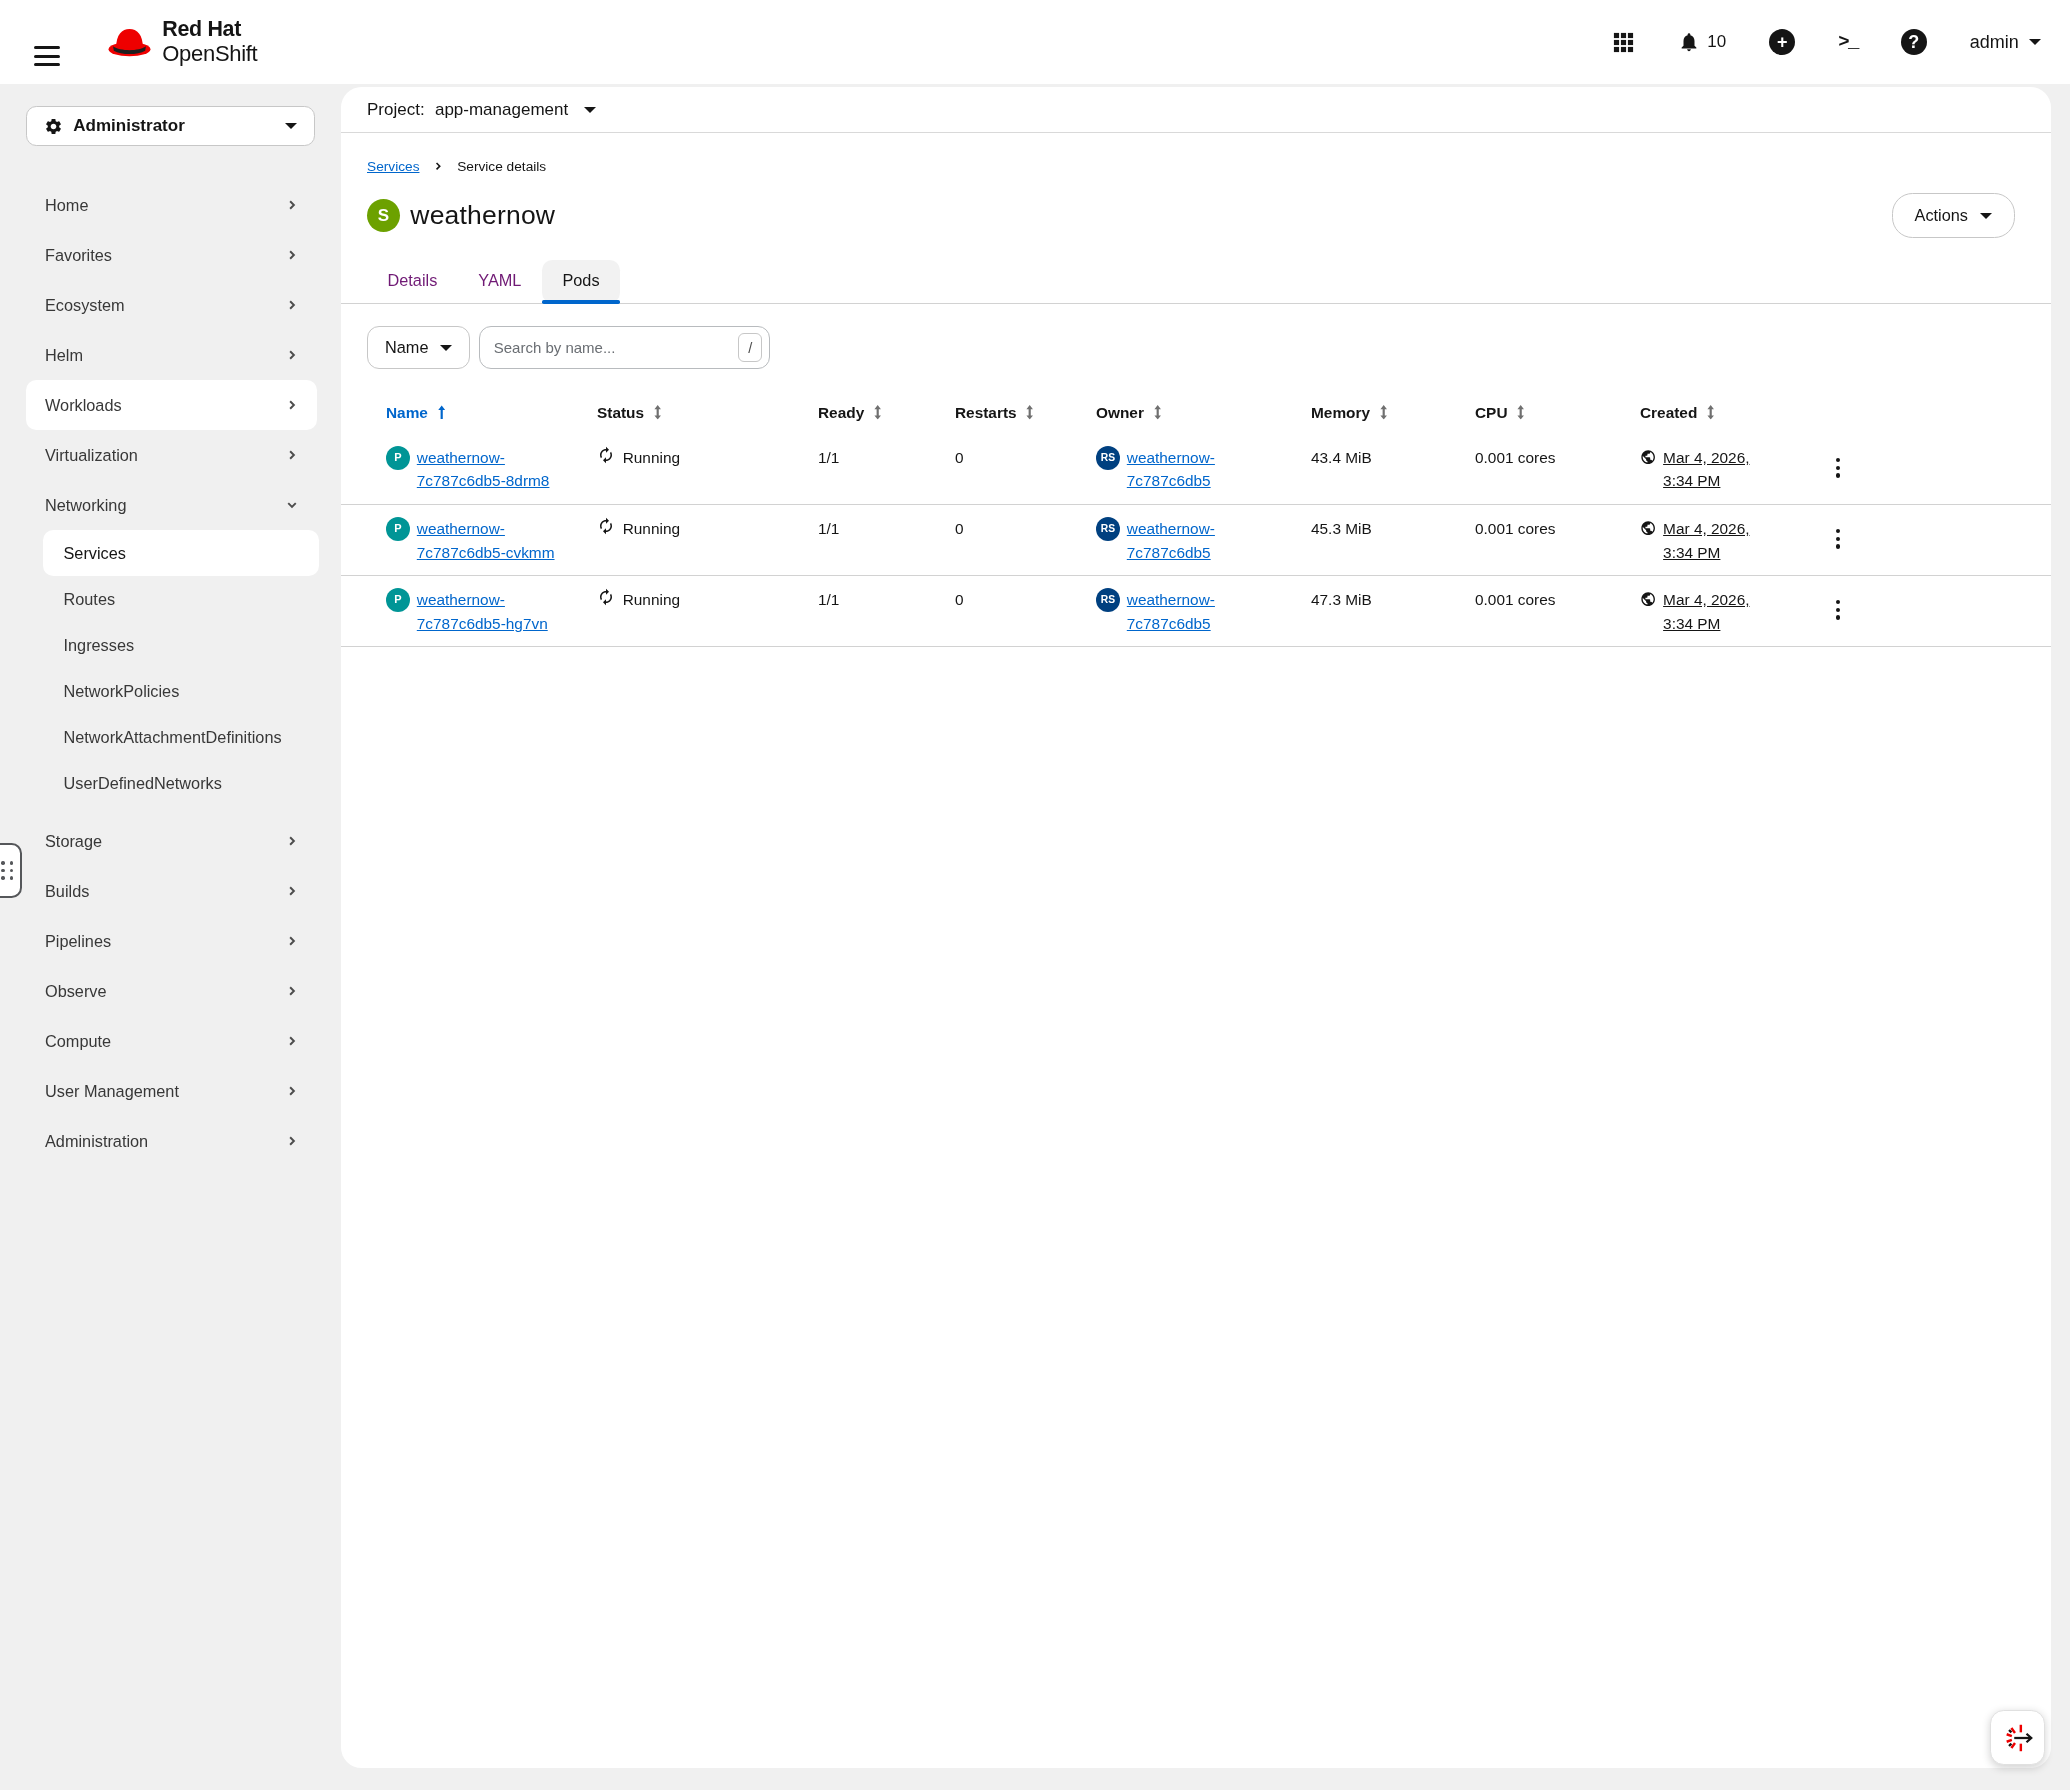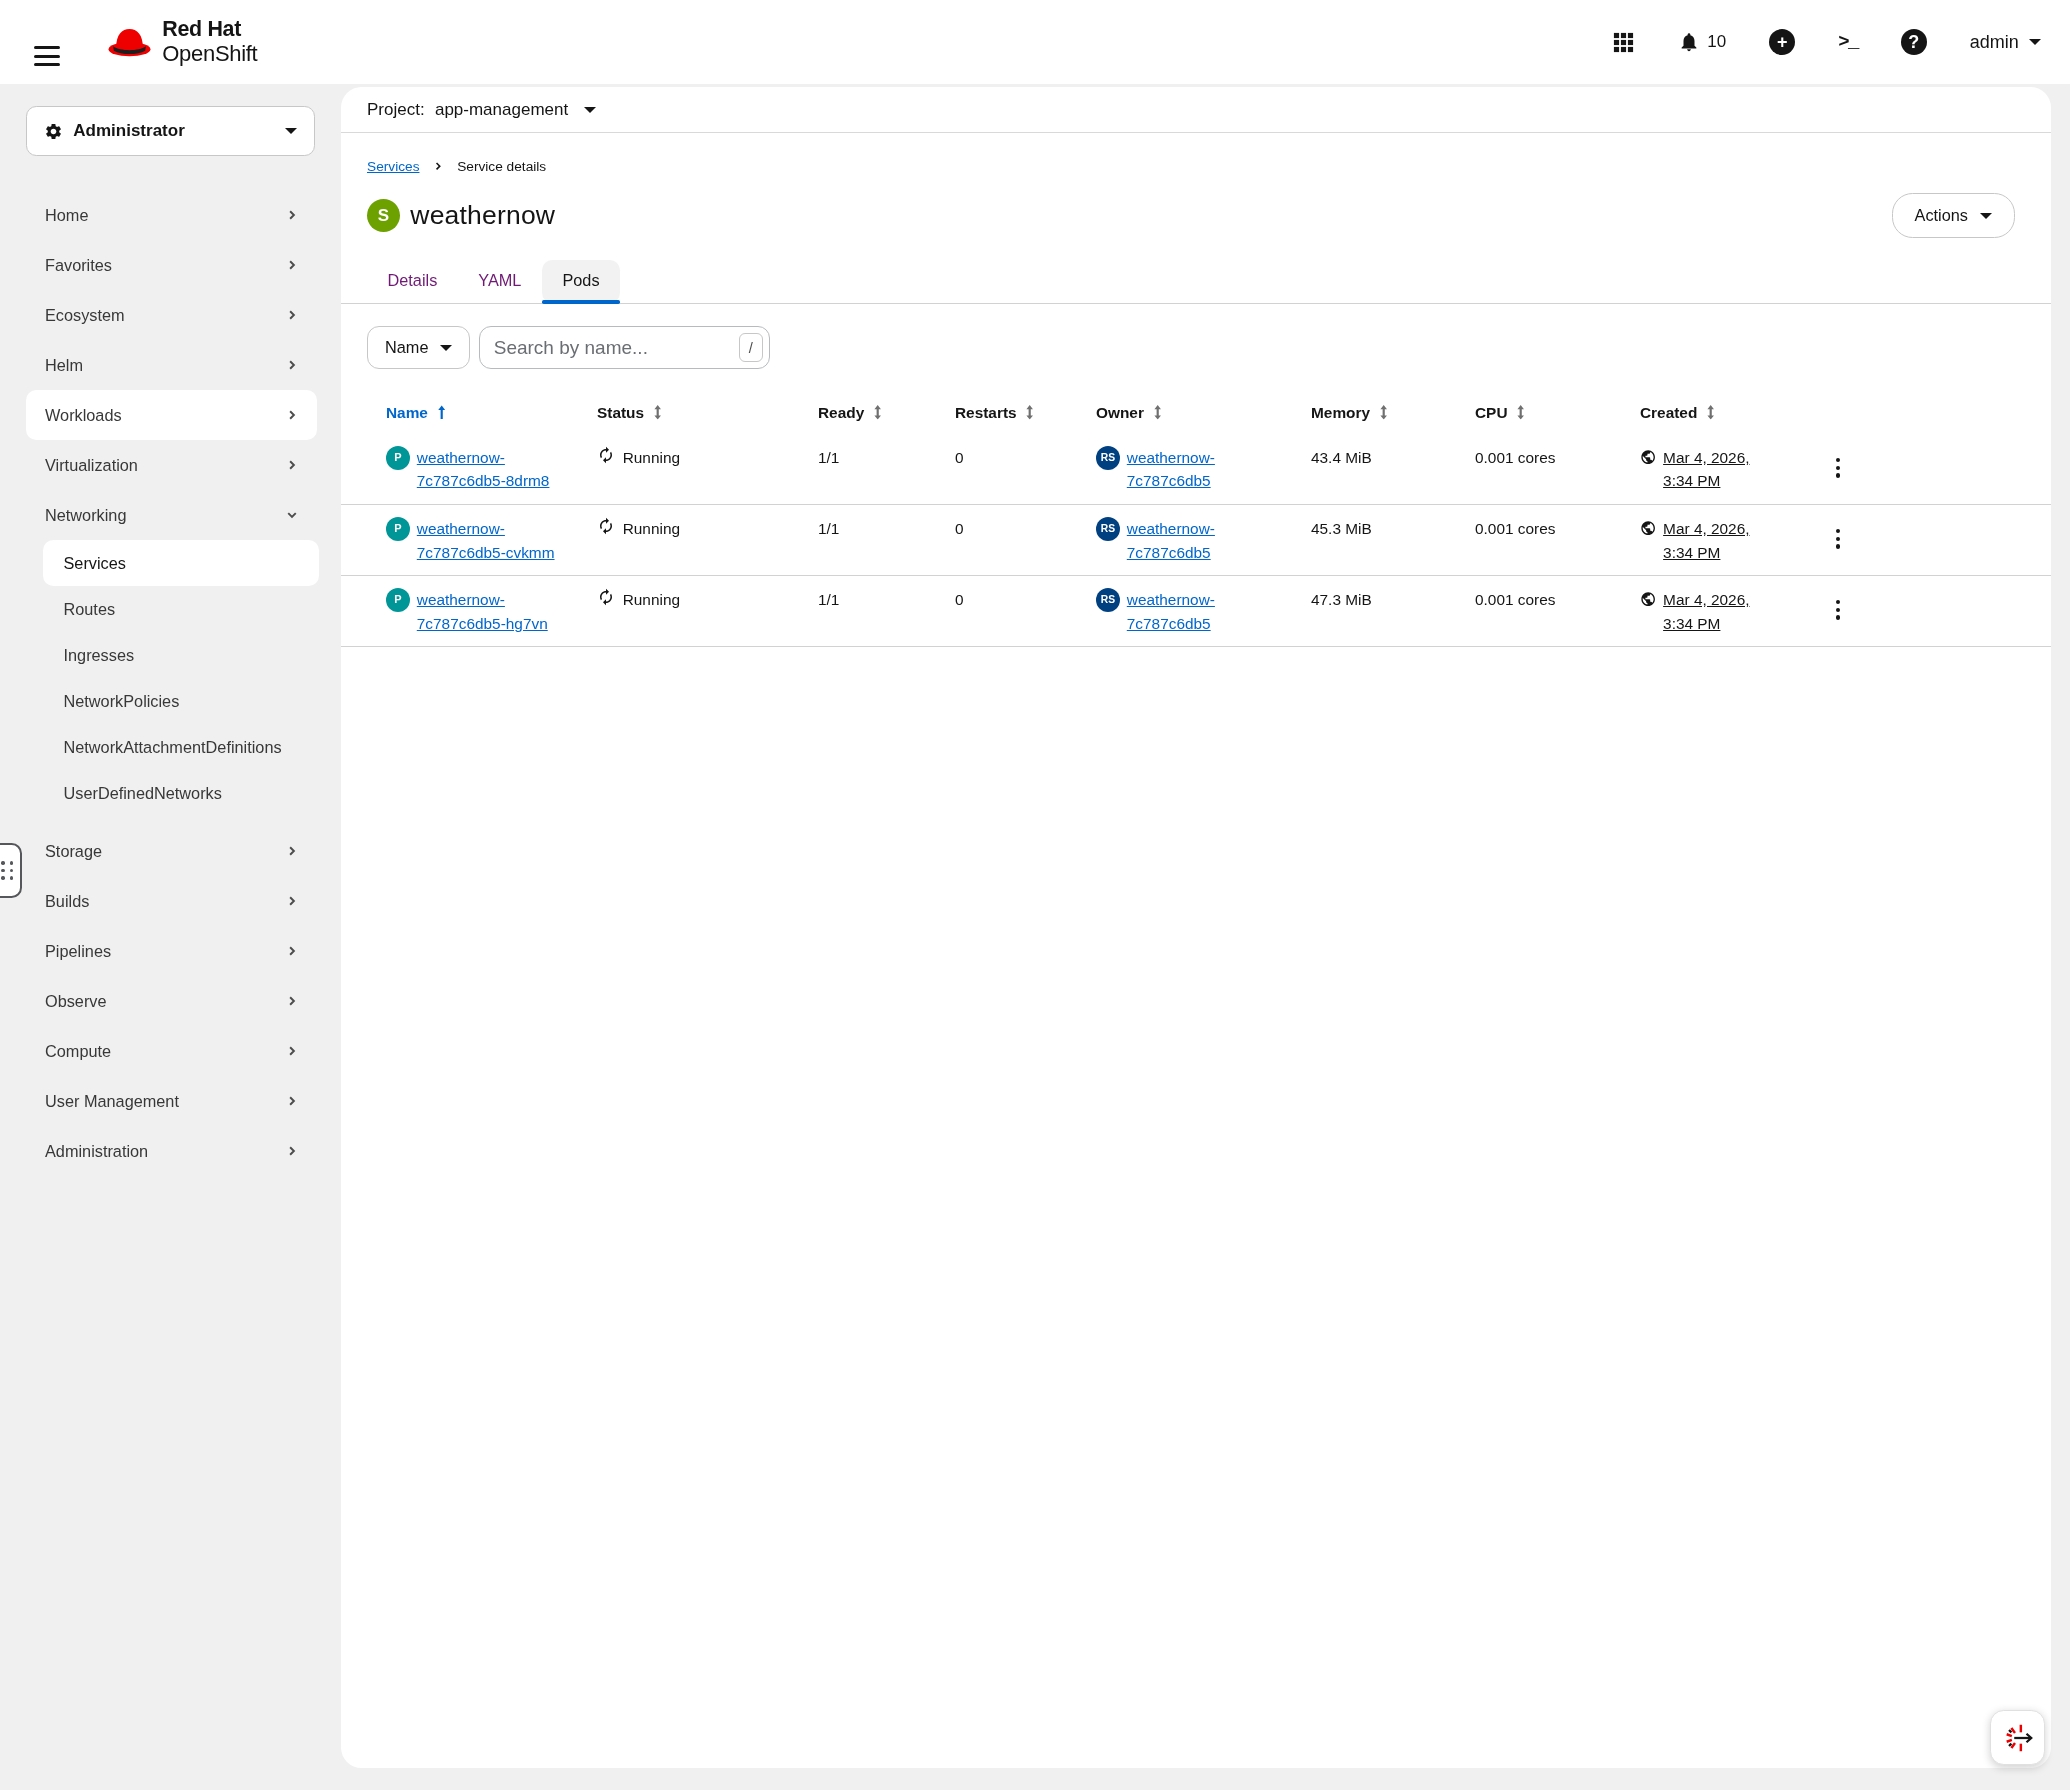--- a/index.html
+++ b/index.html
@@ -31,21 +31,21 @@
   }
   .terminal-glyph { font-family:"Liberation Mono","DejaVu Sans Mono",monospace; font-size:19px; font-weight:700; letter-spacing:-1.7px; }
   .user-menu { display:flex; align-items:center; gap:10.3px; font-size:18px; cursor:pointer; }
   .caret-down { width:0; height:0; border-left:6px solid transparent; border-right:6px solid transparent; border-top:6.8px solid #151515; }
   
   .sidebar {
     position:absolute; top:84px; left:0; width:334px; bottom:0;
     background:#f0f0f0; padding-top:22px;
   }
   .perspective {
-    margin:0 19px 0 26px; height:50px; background:#ffffff; border:0.9px solid #c7c7c7;
+    margin:0 19px 0 26px; height:40px; background:#ffffff; border:0.9px solid #c7c7c7;
     border-radius:10.3px; display:flex; align-items:center; padding:0 17px; gap:10.3px; cursor:pointer;
   }
   .perspective .gear { width:19px; height:19px; fill:#151515; }
   .perspective-label { font-size:17px; font-weight:600; flex:1; }
   .nav { margin-top:34px; }
   .nav-item {
     margin:0 17px 0 26px; height:50px; display:flex; align-items:center; justify-content:space-between;
     padding:0 19px; font-size:16.3px; color:#383838; border-radius:10.3px; cursor:pointer;
   }
   .nav-item.highlight { background:#ffffff; }
@@ -104,21 +104,21 @@
   .toolbar { display:flex; align-items:center; gap:8.6px; padding:22px 0 0 26px; }
   .filter-btn {
     height:43px; padding:0 17px; border:0.9px solid #c7c7c7; background:#fff; border-radius:12px;
     font-size:16.3px; display:flex; align-items:center; gap:12px; cursor:pointer; font-family:inherit; color:#151515;
   }
   .search-wrap {
     width:291px; height:43px; border:0.9px solid #b8bbbe; border-radius:12px; background:#fff;
     display:flex; align-items:center; padding:0 6.8px 0 13.7px;
   }
   .search-wrap input {
-    border:none; outline:none; flex:1; font-size:19px; font-family:inherit; color:#151515; background:transparent;
+    border:none; outline:none; flex:1; font-size:15px; font-family:inherit; color:#151515; background:transparent;
   }
   .search-wrap input::placeholder { color:#6a6e73; }
   .kbd-hint {
     width:24px; height:29px; border:0.9px solid #c7c7c7; border-radius:6px; color:#4d4d4d;
     display:flex; align-items:center; justify-content:center; font-size:14.6px; flex-shrink:0;
   }
   
   .pods-table { margin-top:26px; }
   .t-row {
     display:grid; grid-template-columns:211px 221px 137px 141px 215px 164px 165px 181px auto;

